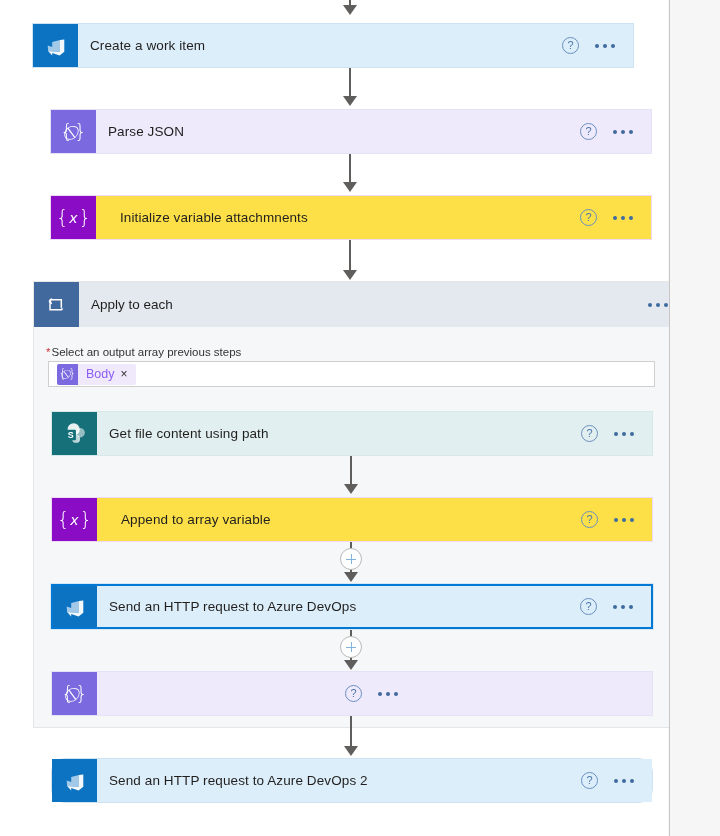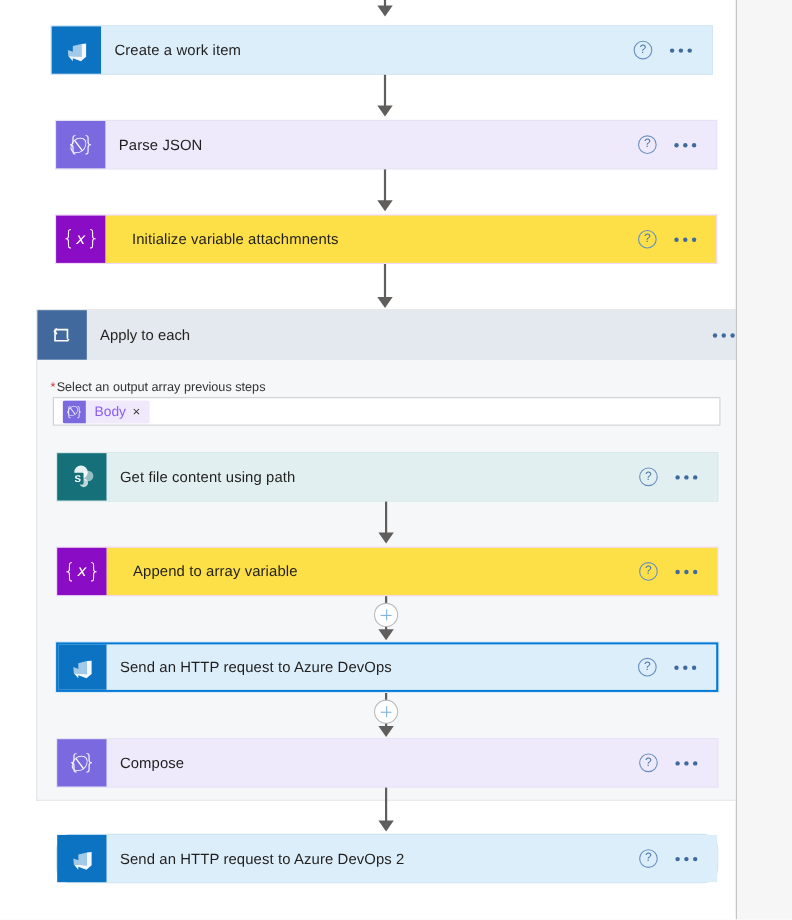--- a/index.html
+++ b/index.html
@@ -260,21 +260,21 @@
 </head>
 <body>
 
 <div id="canvas">
 
   <div class="conn" style="left:338px; top:-8px; width:24px; height:28px;">
     <div class="line" style="height:18px;"></div>
     <div class="head" style="top:13px;"></div>
   </div>
 
-  <div class="card c-devops abs" style="left:46px; top:23px; width:602px;">
+  <div class="card c-devops abs" style="left:32px; top:23px; width:602px;">
     <div class="ic ic-devops">
       <svg class="gi" width="24" height="24" viewBox="0 0 24 24" aria-hidden="true">
         <path d="M20.3 5.6v12.1l-4.7 3.9-7.4-2.7v2.7L4.1 17l11.9.93V5.94L20.3 5.6z" fill="#ffffff" opacity=".95"></path>
         <path d="M16 5.94v12L4.1 17l-.4-5.6 4.5 1.7V7.9L16 5.94z" fill="#ffffff" opacity=".62"></path>
       </svg>
     </div>
     <div class="body">
       <span class="title">Create a work item</span>
       <span class="tools">
         <span class="help-ic">?</span>
@@ -469,21 +469,20 @@
 
     <div class="card c-json abs" style="left:17px; top:389px; width:602px;">
       <div class="ic ic-json">
         <span class="glyph-brace">
             <span class="b">{</span>
             <span class="m">⃠</span>
             <span class="b">}</span>
           </span>
       </div>
       <div class="body">
-        <span class="title">Compose</span>
         <span class="tools">
           <span class="help-ic">?</span>
           <span class="dots">
               <i></i>
               <i></i>
               <i></i>
             </span>
         </span>
       </div>
     </div>

